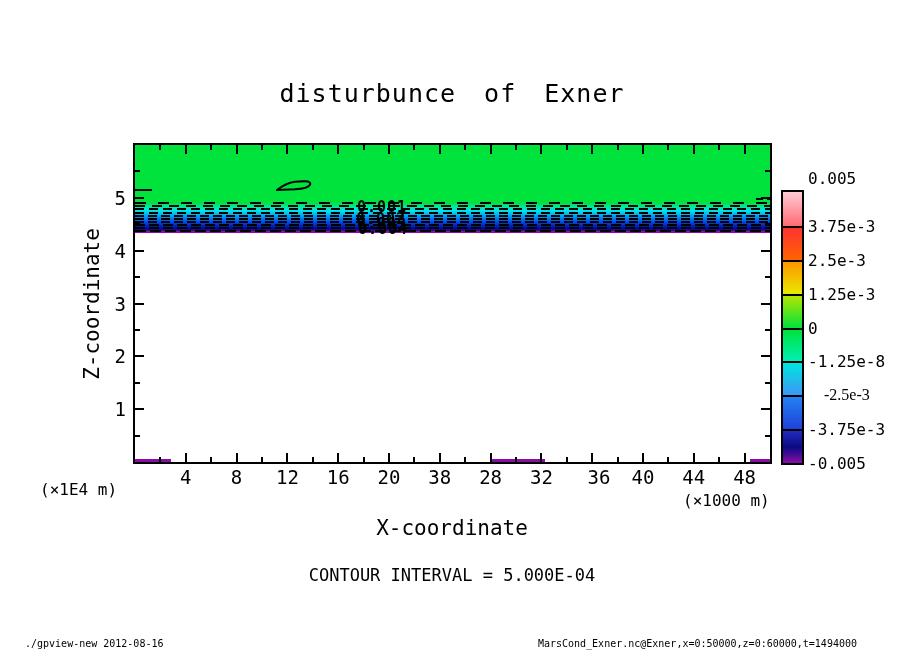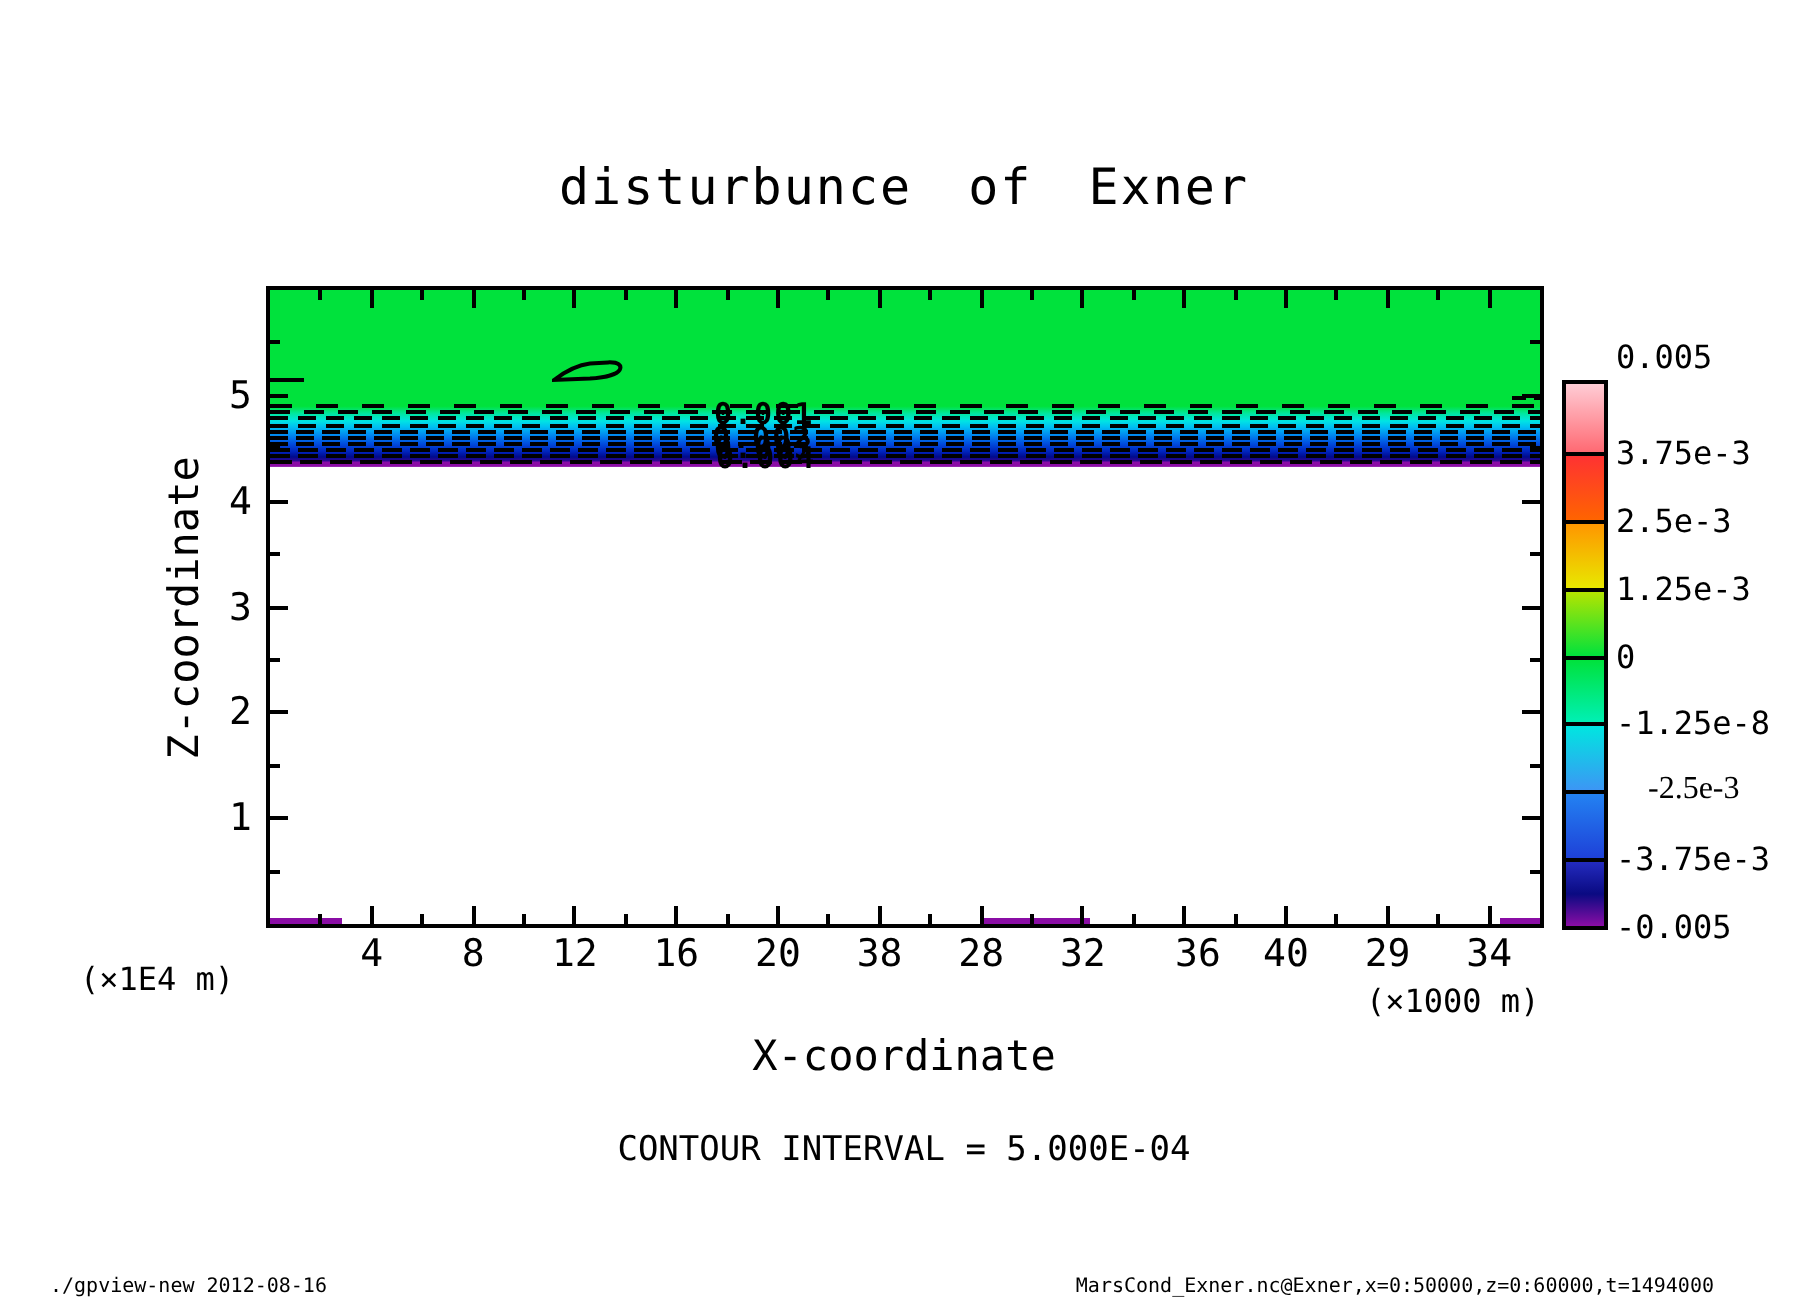--- a/index.html
+++ b/index.html
@@ -145,22 +145,22 @@
       <div class="abs xticklab" style="left: 155.8px;">4</div>
       <div class="abs xticklab" style="left: 206.6px;">8</div>
       <div class="abs xticklab" style="left: 257.4px;">12</div>
       <div class="abs xticklab" style="left: 308.2px;">16</div>
       <div class="abs xticklab" style="left: 359px;">20</div>
       <div class="abs xticklab" style="left: 409.8px;">38</div>
       <div class="abs xticklab" style="left: 460.6px;">28</div>
       <div class="abs xticklab" style="left: 511.4px;">32</div>
       <div class="abs xticklab" style="left: 569px;">36</div>
       <div class="abs xticklab" style="left: 613px;">40</div>
-      <div class="abs xticklab" style="left: 663.8px;">29</div>
-      <div class="abs xticklab" style="left: 714.6px;">34</div>
+      <div class="abs xticklab" style="left: 663.8px;">44</div>
+      <div class="abs xticklab" style="left: 714.6px;">48</div>
     </div>
   <div id="yticklabels">
       <div class="abs yticklab" style="left: 66px; top: 186.833px;">5</div>
       <div class="abs yticklab" style="left: 66px; top: 239.667px;">4</div>
       <div class="abs yticklab" style="left: 66px; top: 292.5px;">3</div>
       <div class="abs yticklab" style="left: 66px; top: 345.333px;">2</div>
       <div class="abs yticklab" style="left: 66px; top: 398.167px;">1</div>
     </div>
 
   <div class="abs yunit">(×1E4 m)</div>

